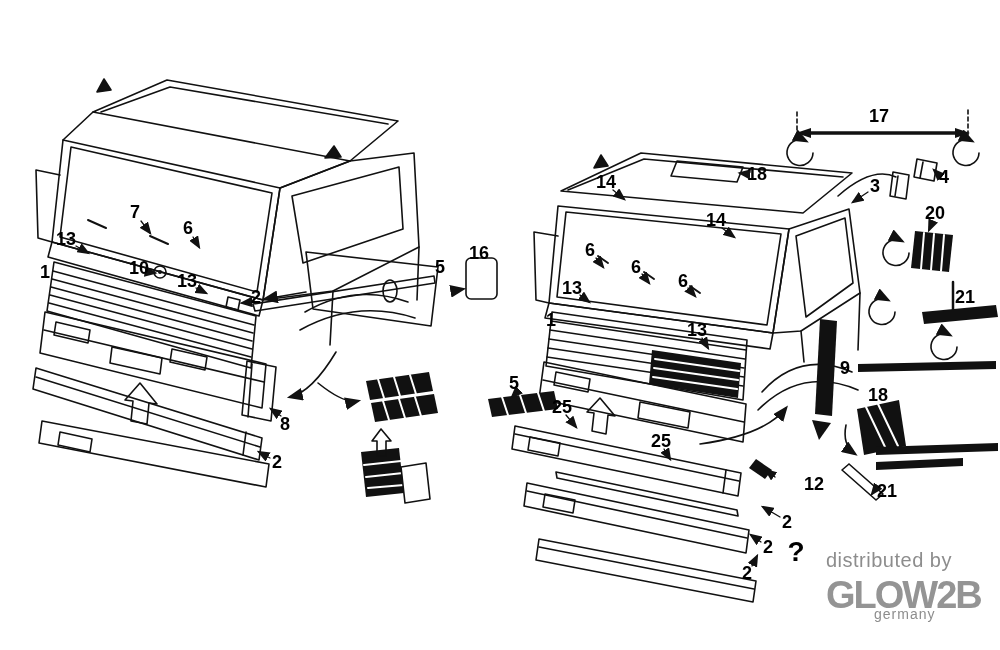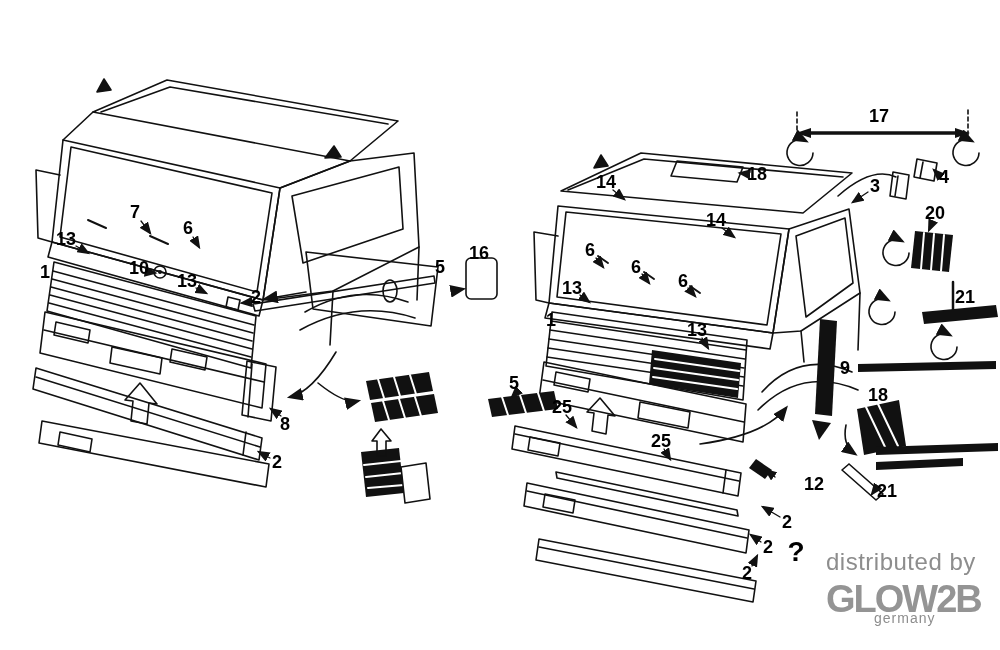--- a/index.html
+++ b/index.html
@@ -9,21 +9,21 @@
   }
   svg{position:absolute;left:0;top:0;}
   .callout{
     position:absolute;transform:translate(-50%,-50%);
     font-family:"Liberation Sans",sans-serif;font-weight:bold;font-size:18px;
     color:#000000;white-space:nowrap;user-select:none;
   }
   .watermark{
     position:absolute;left:826px;top:550px;color:#8d8d8d;line-height:1;
   }
-  .wm-line1{font-size:24px;letter-spacing:0.5px;}
+  .wm-line1{font-size:20px;letter-spacing:0.5px;}
   .wm-logo{font-size:38px;font-weight:bold;letter-spacing:-2px;margin-top:6px;color:#949494;}
   .wm-country{font-size:14px;color:#8d8d8d;margin-top:-7px;margin-left:48px;letter-spacing:1px;}
 </style>
 </head>
 <body>
 
 <div id="stage">
 
   <svg width="1000" height="650" viewBox="0 0 1000 650" fill="none" stroke="#111" stroke-width="1.6" stroke-linejoin="round" stroke-linecap="round">
     <defs>

